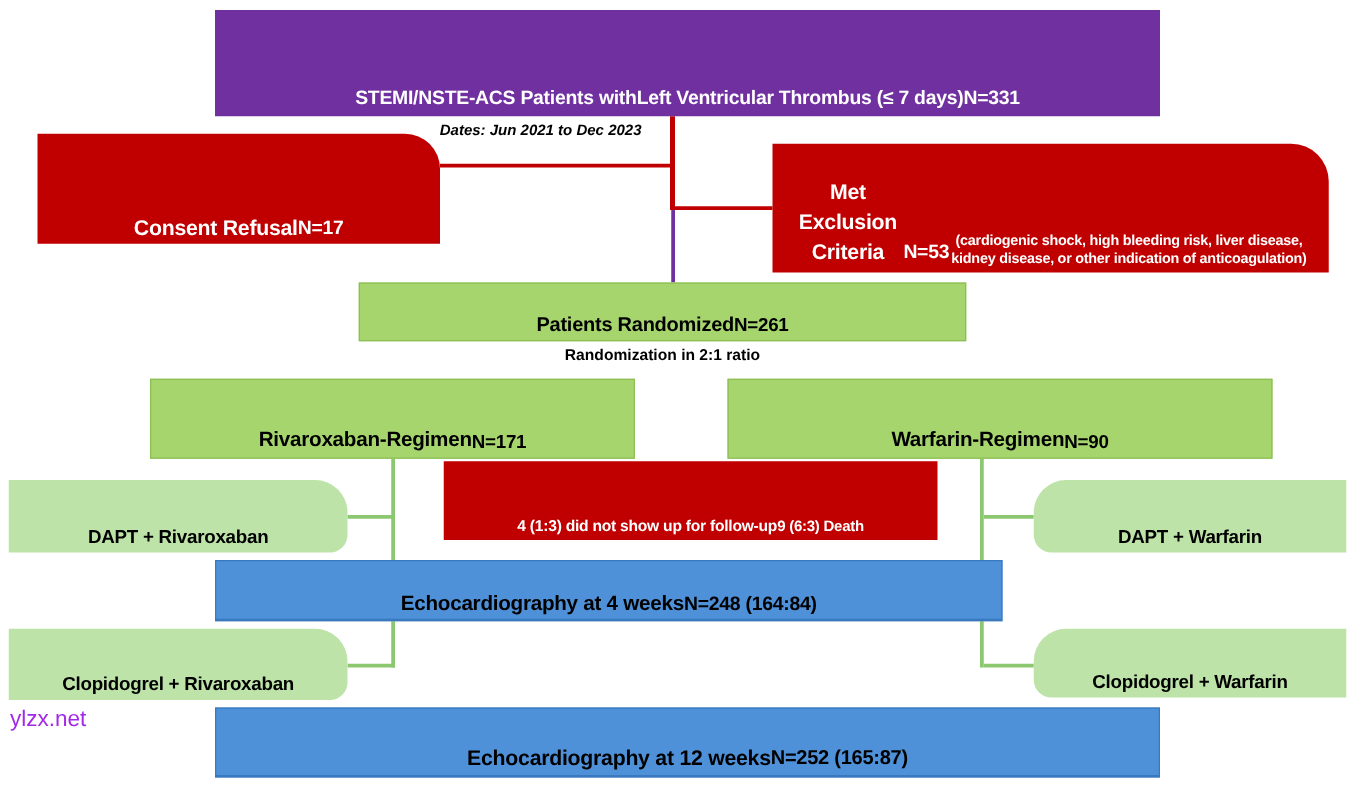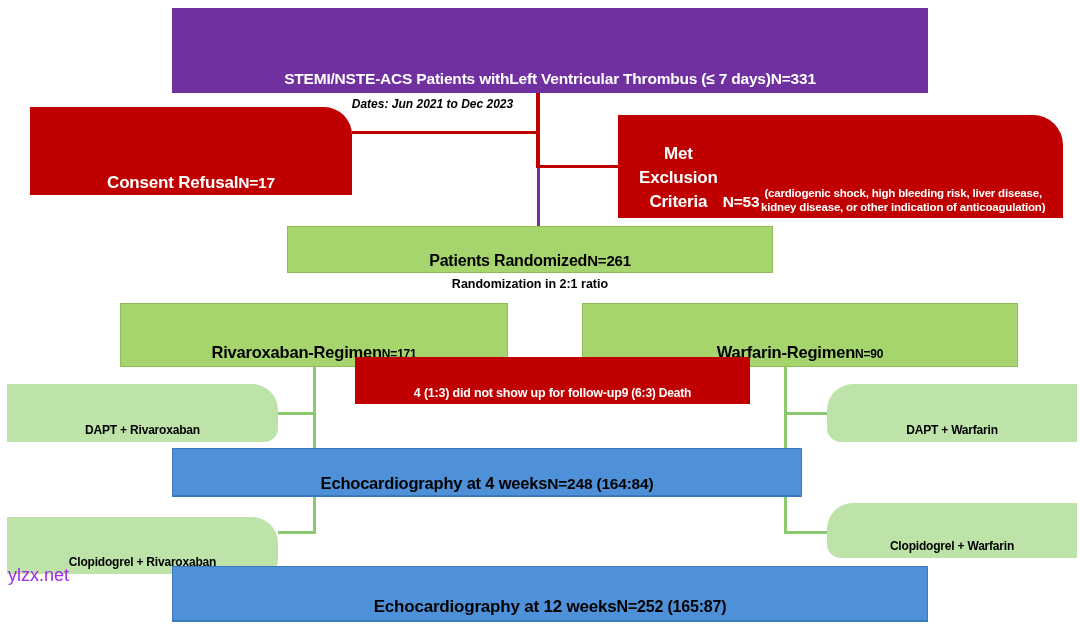--- a/index.html
+++ b/index.html
@@ -11,21 +11,21 @@
     position:absolute;display:flex;flex-direction:row;align-items:flex-end;
     justify-content:center;text-align:center;font-weight:bold;box-sizing:border-box;
     letter-spacing:-0.2px;
   }
   .purple-box{background:#7030A0;color:#ffffff;}
   .red-box{background:#C00000;color:#ffffff;}
   .green-box{background:#A6D56E;color:#000000;border:1px solid #8CBE54;}
   .lgreen-box{background:#BDE3A8;color:#000000;}
   .blue-box{background:#4E91D9;color:#000000;border:1px solid #3A79BD;border-bottom-width:2px;}
   .t-lg{font-size:16.5px;line-height:27px;}
-  .t-md{font-size:12px;line-height:24px;}
+  .t-md{font-size:15px;line-height:24px;}
   .t-title{font-size:17px;line-height:24px;}
   .t-n{font-size:15.5px;line-height:24px;}
   .t-sm{font-size:11.5px;line-height:14px;}
   .pop-line{font-size:15.5px;line-height:28px;}
   .note{
     position:absolute;font-weight:bold;font-style:italic;font-size:12px;
     text-align:center;color:#000000;
   }
   .note2{
     position:absolute;font-weight:bold;font-size:12.5px;text-align:center;color:#000000;
@@ -92,35 +92,35 @@
 
   <div class="box green-box" style="left:582px;top:303px;width:436px;height:64px;">
     <div class="t-lg">Warfarin-Regimen</div>
     <div class="t-md">N=90</div>
   </div>
 
   <div class="box lgreen-box" style="left:7px;top:384px;width:271px;height:58px;border-radius:0 26px 14px 0;">
     <div class="t-md">DAPT + Rivaroxaban</div>
   </div>
 
-  <div class="box red-box" style="left:355px;top:357px;width:395px;height:47px;">
+  <div class="box red-box" style="left:355px;top:369px;width:395px;height:63px;">
     <div style="font-size:12.5px;line-height:22px;">4 (1:3) did not show up for follow-up</div>
     <div style="font-size:12px;line-height:22px;">9 (6:3) Death</div>
   </div>
 
   <div class="box lgreen-box" style="left:827px;top:384px;width:250px;height:58px;border-radius:26px 0 0 14px;">
     <div class="t-md">DAPT + Warfarin</div>
   </div>
 
   <div class="box blue-box" style="left:172px;top:448px;width:630px;height:49px;">
     <div style="font-size:16.5px;line-height:23px;">Echocardiography at 4 weeks</div>
     <div style="font-size:15.5px;line-height:23px;">N=248 (164:84)</div>
   </div>
 
-  <div class="box lgreen-box" style="left:7px;top:503px;width:271px;height:57px;border-radius:0 26px 14px 0;margin-top:14px;">
+  <div class="box lgreen-box" style="left:7px;top:503px;width:271px;height:57px;border-radius:0 26px 14px 0;">
     <div class="t-md">Clopidogrel + Rivaroxaban</div>
   </div>
 
   <div class="box lgreen-box" style="left:827px;top:503px;width:250px;height:55px;border-radius:26px 0 0 14px;">
     <div class="t-md">Clopidogrel + Warfarin</div>
   </div>
 
   <div class="box blue-box" style="left:172px;top:566px;width:756px;height:56px;">
     <div style="font-size:17px;line-height:26px;">Echocardiography at 12 weeks</div>
     <div style="font-size:16px;line-height:26px;">N=252 (165:87)</div>

